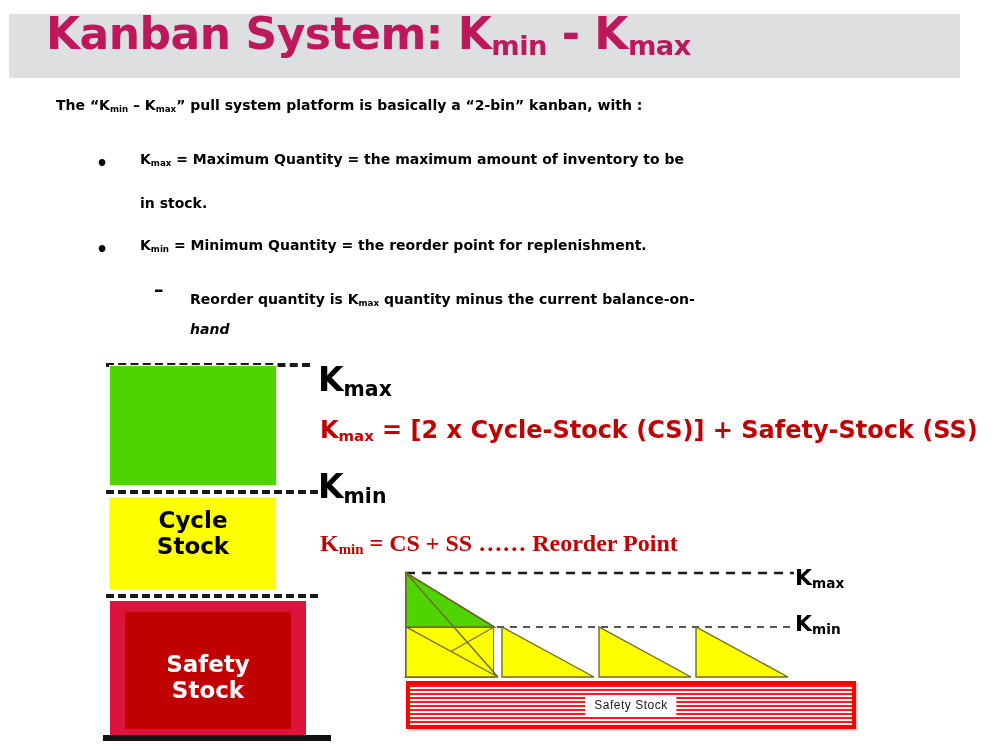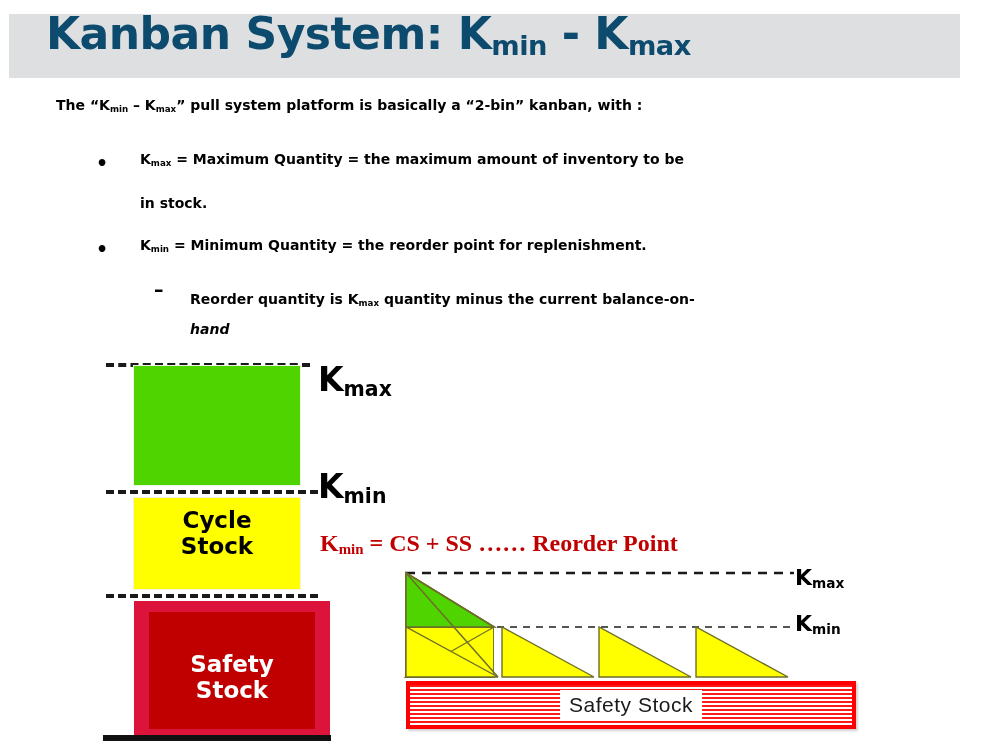--- a/index.html
+++ b/index.html
@@ -23,21 +23,21 @@
     left: 9px; top: 14px;
     width: 951px; height: 64px;
     background: #dddfe1;
   }
   #title-text {
     position: absolute;
     left: 46px; top: 12px;
     font-family: "DejaVu Sans", sans-serif;
     font-size: 44px;
     font-weight: bold;
-    color: #0c4a6e;
+    color: #be185d;
     letter-spacing: -0.5px;
     white-space: nowrap;
     line-height: 1;
   }
   .sub { font-size: 0.62em; vertical-align: -0.22em; font-weight: bold; }
 
   
   #body-text {
     position: absolute;
     left: 0; top: 90px;
@@ -54,21 +54,21 @@
   }
   .bullet-dot, .bullet-dash {
     position: absolute;
     font-family: "DejaVu Sans", sans-serif;
     font-weight: bold;
     color: #000000;
   }
   .bullet-dot { font-size: 19px; }
   .bullet-dash { font-size: 19px; }
 
-  .block { position: absolute; margin-left: 24px; }
+  .block { position: absolute; }
   #green-block {
     left: 110px; top: 366px;
     width: 166px; height: 119px;
     background: #4fd400;
     box-shadow: 0 0 0 1px #e9f5e2;
   }
   #yellow-block {
     left: 110px; top: 498px;
     width: 166px; height: 91px;
     background: #ffff00;
@@ -169,21 +169,21 @@
     );
     box-shadow: 2px 2px 2px rgba(0,0,0,0.18);
   }
   #ss-bar-label {
     position: absolute;
     left: 50%; top: 50%;
     transform: translate(-50%, -50%);
     background: #ffffff;
     padding: 3px 9px;
     font-family: "Liberation Sans", sans-serif;
-    font-size: 21px;
+    font-size: 12px;
     font-weight: normal;
     color: #1a1a1a;
     white-space: nowrap;
     letter-spacing: 0.5px;
   }
 </style>
 </head>
 <body>
 
 <div id="slide">
@@ -236,20 +236,23 @@
         <span>Stock</span>
       </div>
     </div>
   </div>
   <div id="baseline"></div>
 
   <div class="big-k" id="big-kmax">
     <span>K</span><span class="sub">max</span>
   </div>
 
+  <div class="formula" id="formula-kmax">
+    <span>K</span><span class="sub">max</span><span> = [2 x Cycle-Stock (CS)] + Safety-Stock (SS)</span>
+  </div>
 
   <div class="big-k" id="big-kmin">
     <span>K</span><span class="sub">min</span>
   </div>
 
   <div class="formula" id="formula-kmin">
     <span>K</span><span class="sub">min</span><span> = CS + SS  …… Reorder Point</span>
   </div>
 
   <svg id="sawtooth" viewBox="0 0 460 130">

